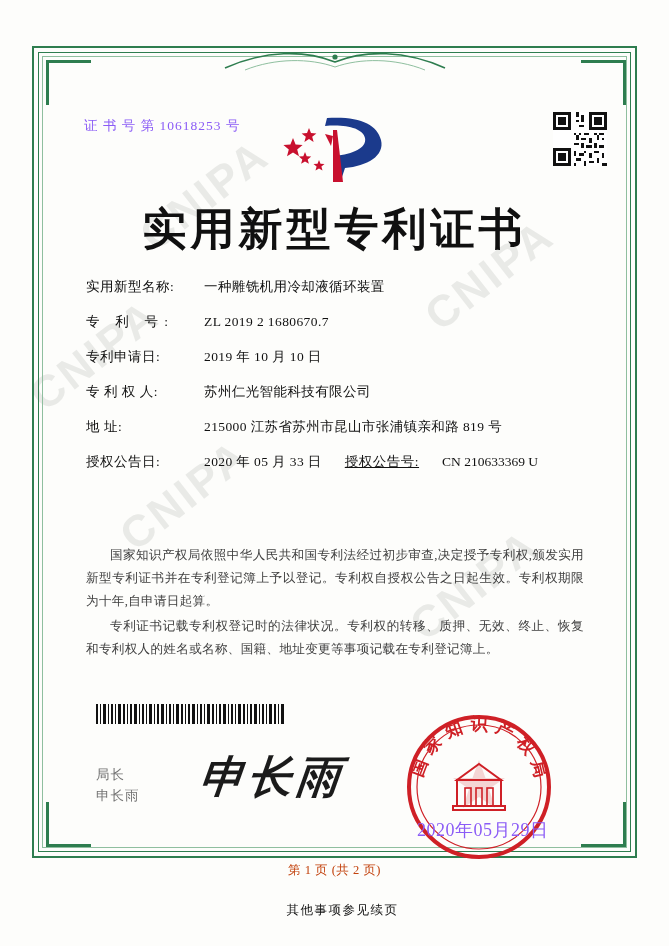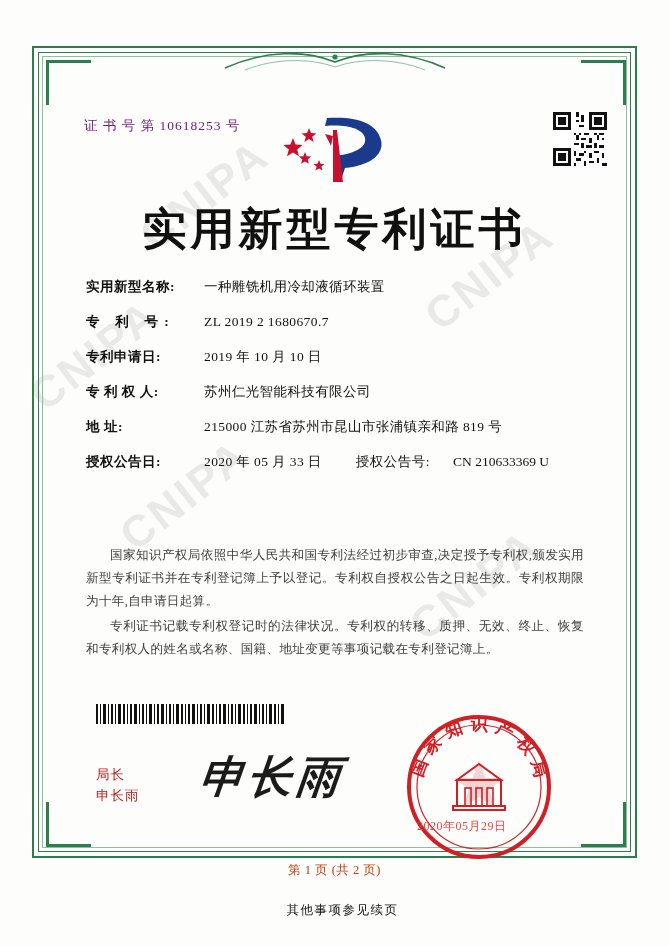--- a/index.html
+++ b/index.html
@@ -96,21 +96,21 @@
     width: 54px;
     height: 54px;
   }
 
   
   .cert-no {
     position: absolute;
     left: 84px;
     top: 117px;
     font-size: 13.5px;
-    color: #701a75;
+    color: #8b5cf6;
     letter-spacing: 1px;
   }
 
   
   .logo {
     position: absolute;
     left: 50%;
     transform: translateX(-50%);
     top: 112px;
     width: 108px;
@@ -141,31 +141,31 @@
     position: relative;
     height: 35px;
     font-size: 13.5px;
     color: #111;
     white-space: nowrap;
   }
   .row .lbl {
     display: inline-block;
     width: 118px;
     letter-spacing: 0.5px;
-    font-weight: bold;
   }
   .row .val {
     display: inline-block;
     letter-spacing: 0.4px;
   }
   .lbl.sp6 { letter-spacing: 6.2px; }
   .row.dual .val2lbl {
     display: inline-block;
-    margin-left: 34px;
+    margin-left: 23px;
     letter-spacing: 0.5px;
+    text-decoration: underline;
   }
   .row.dual .val2 {
     display: inline-block;
     margin-left: 23px;
   }
 
   
   .paras {
     position: absolute;
     left: 86px;
@@ -191,21 +191,21 @@
     height: 20px;
   }
 
   
   .sig-label {
     position: absolute;
     left: 96px;
     top: 764px;
     font-size: 13.5px;
     line-height: 21px;
-    color: #b91c1c;
+    color: #737373;
     letter-spacing: 1px;
   }
   .sig-script {
     position: absolute;
     left: 200px;
     top: 748px;
     font-size: 44px;
     font-family: "Liberation Serif", serif;
     font-style: italic;
     font-weight: bold;
@@ -219,22 +219,22 @@
     position: absolute;
     left: 404px;
     top: 712px;
     width: 150px;
     height: 150px;
   }
   .seal-date {
     position: absolute;
     left: 417px;
     top: 818px;
-    font-size: 12px;
-    color: #ef4444;
+    font-size: 18px;
+    color: #8b5cf6;
     letter-spacing: 0.5px;
     font-family: "Liberation Serif", serif;
   }
 
   
   .page-no {
     position: absolute;
     left: 0; right: 0;
     top: 862px;
     text-align: center;

